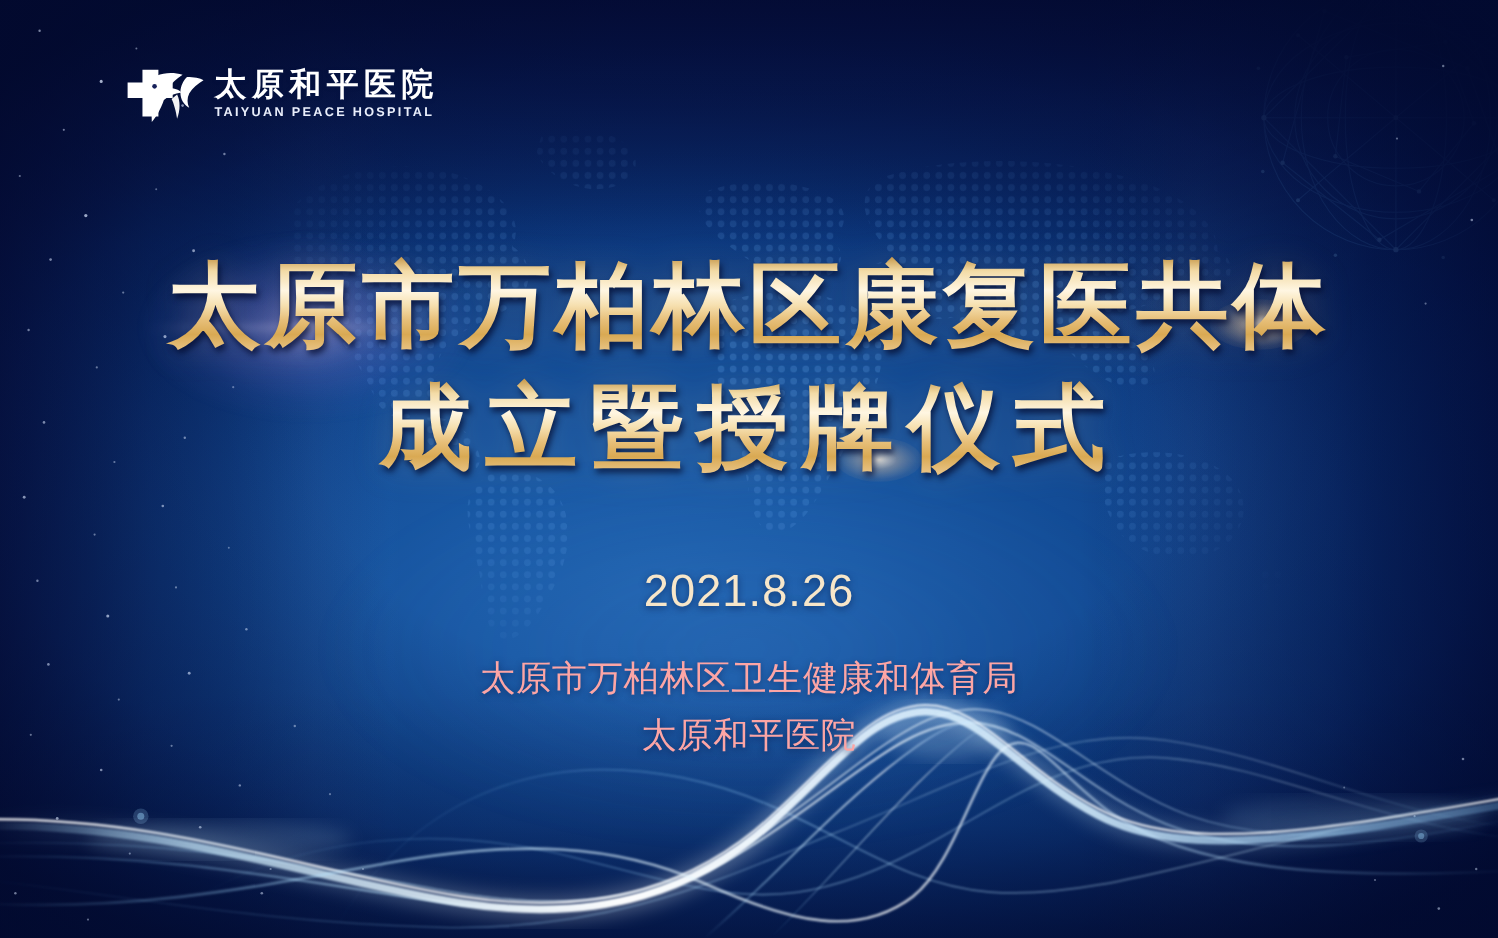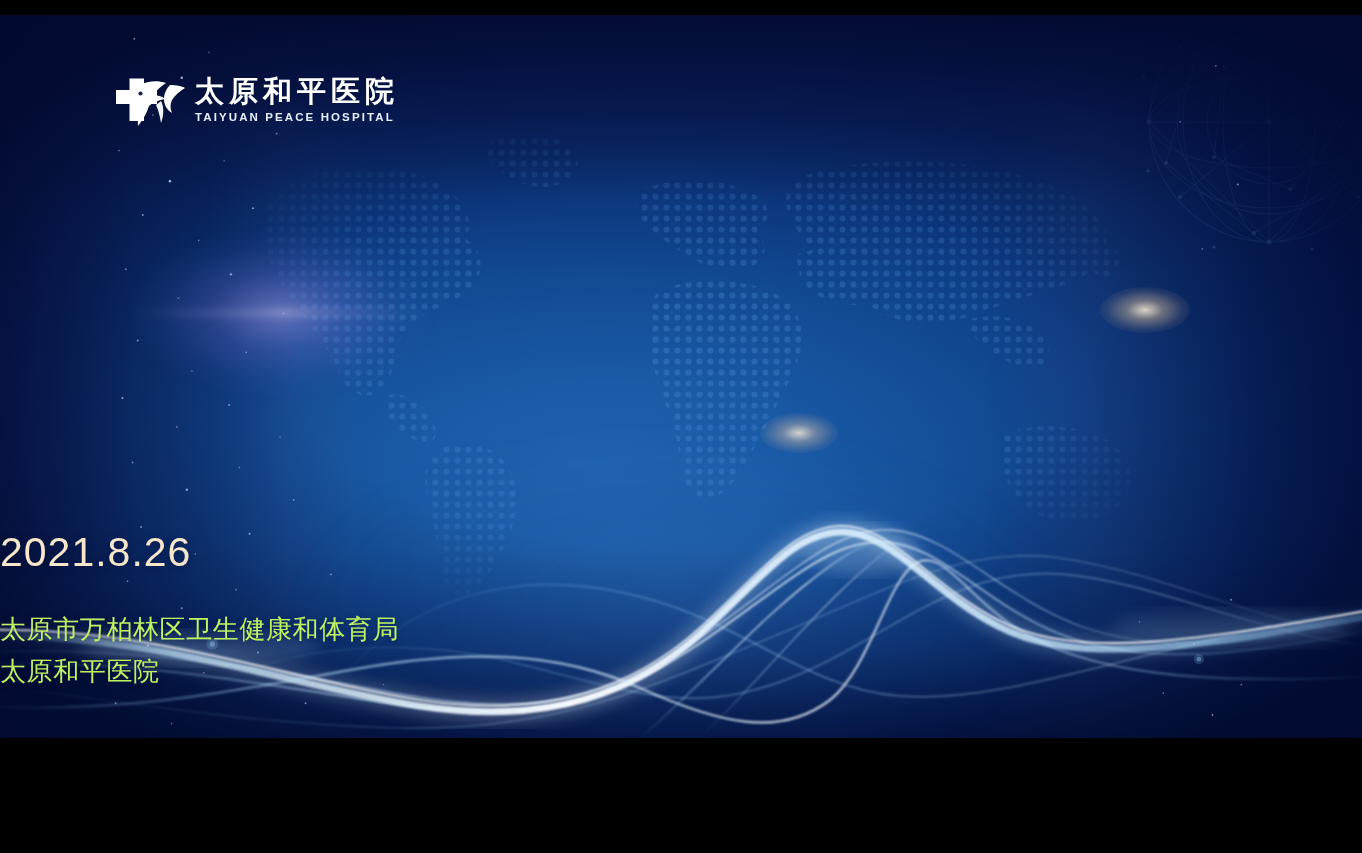--- a/index.html
+++ b/index.html
@@ -1,24 +1,23 @@
 <!DOCTYPE html>
 <html><head>
 <meta charset="utf-8">
 <style>
   html,body{margin:0;padding:0;background:#000;}
   *{box-sizing:border-box;}
 
   #stage{
     position:relative;
-    width:1362px;height:723px;
+    width:1362px;height:853px;
     overflow:hidden;
     font-family:"Liberation Sans","DejaVu Sans",sans-serif;
     background:#0a1e5a;
-    margin-top:15px;
   }
 
   
   .layer{position:absolute;inset:0;pointer-events:none;}
 
   
   #bg-base{
     background:
       radial-gradient(ellipse 95% 80% at 44% 62%, #1f62ae 0%, #1a5aa6 14%, #134c96 30%, #0c3a80 48%, #072763 66%, #041a54 82%, #02114a 100%);
   }
@@ -141,31 +140,32 @@
     -webkit-background-clip:text;
     background-clip:text;
     color:transparent;
     -webkit-text-fill-color:transparent;
     filter:drop-shadow(2px 4px 3px rgba(1,10,46,.75)) drop-shadow(0 0 16px rgba(255,208,130,.13));
   }
   #title-line-2{font-size:84px;letter-spacing:12px;}
 
   
   #sub-block{
-    position:absolute;left:0;right:0;top:512px;text-align:left;z-index:7;
+    position:absolute;left:0;right:0;top:512px;text-align:center;z-index:7;
   }
   #event-date{
     color:#f7e6c9;font-size:41px;line-height:1.25;letter-spacing:1px;
     font-weight:400;
     text-shadow:0 2px 7px rgba(2,16,60,.55);
   }
   .org-line{
-    color:#bef264;font-size:26px;line-height:1.62;letter-spacing:.6px;
+    color:#fca5a5;font-size:32px;line-height:1.62;letter-spacing:.6px;
     font-weight:400;
     text-shadow:0 2px 6px rgba(2,16,60,.5);
+    font-family:Liberation Mono, monospace;
   }
   #org-line-1{margin-top:30px;}
 </style>
 </head>
 <body>
 
 <div id="stage">
 
   <div class="layer" id="bg-base"></div>
   <div class="layer" id="bg-bands"></div>
@@ -416,20 +416,24 @@
           <path d="M49 30 C52 36,52 44,49 52 C48 45,46 38,44 34 Z" opacity=".95"></path>
         </g>
       </svg>
     </span>
     <span id="logo-text">
       <span id="logo-cn">太原和平医院</span>
       <span id="logo-en">TAIYUAN  PEACE  HOSPITAL</span>
     </span>
   </div>
 
+  <div id="title-block">
+    <span class="title-line" id="title-line-1">太原市万柏林区康复医共体</span>
+    <span class="title-line" id="title-line-2">成立暨授牌仪式</span>
+  </div>
 
   <div id="sub-block">
     <div id="event-date">2021.8.26</div>
     <div class="org-line" id="org-line-1">太原市万柏林区卫生健康和体育局</div>
     <div class="org-line" id="org-line-2">太原和平医院</div>
   </div>
 
 </div>
 
 </body></html>

